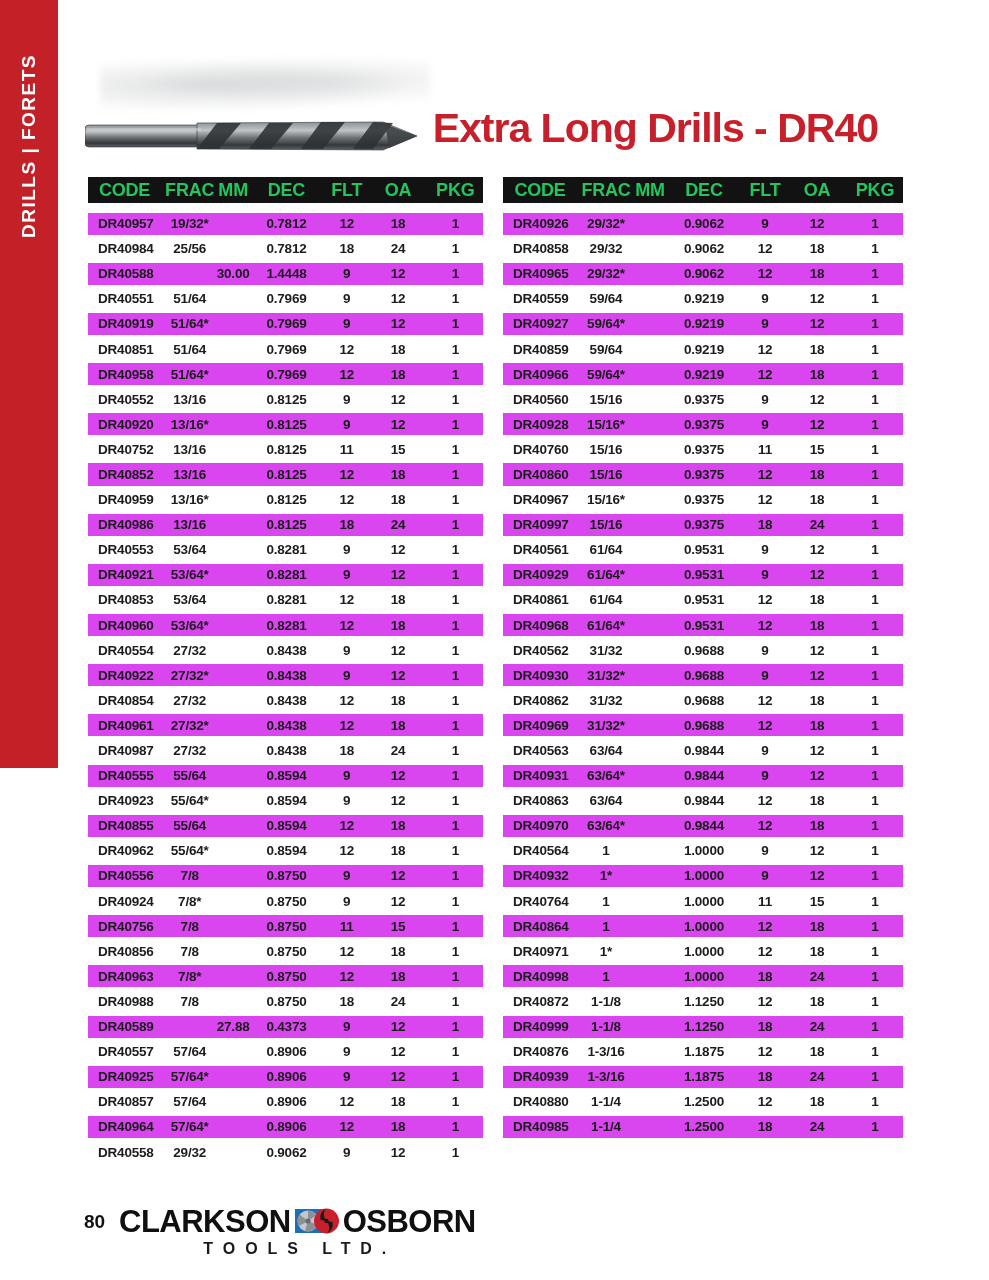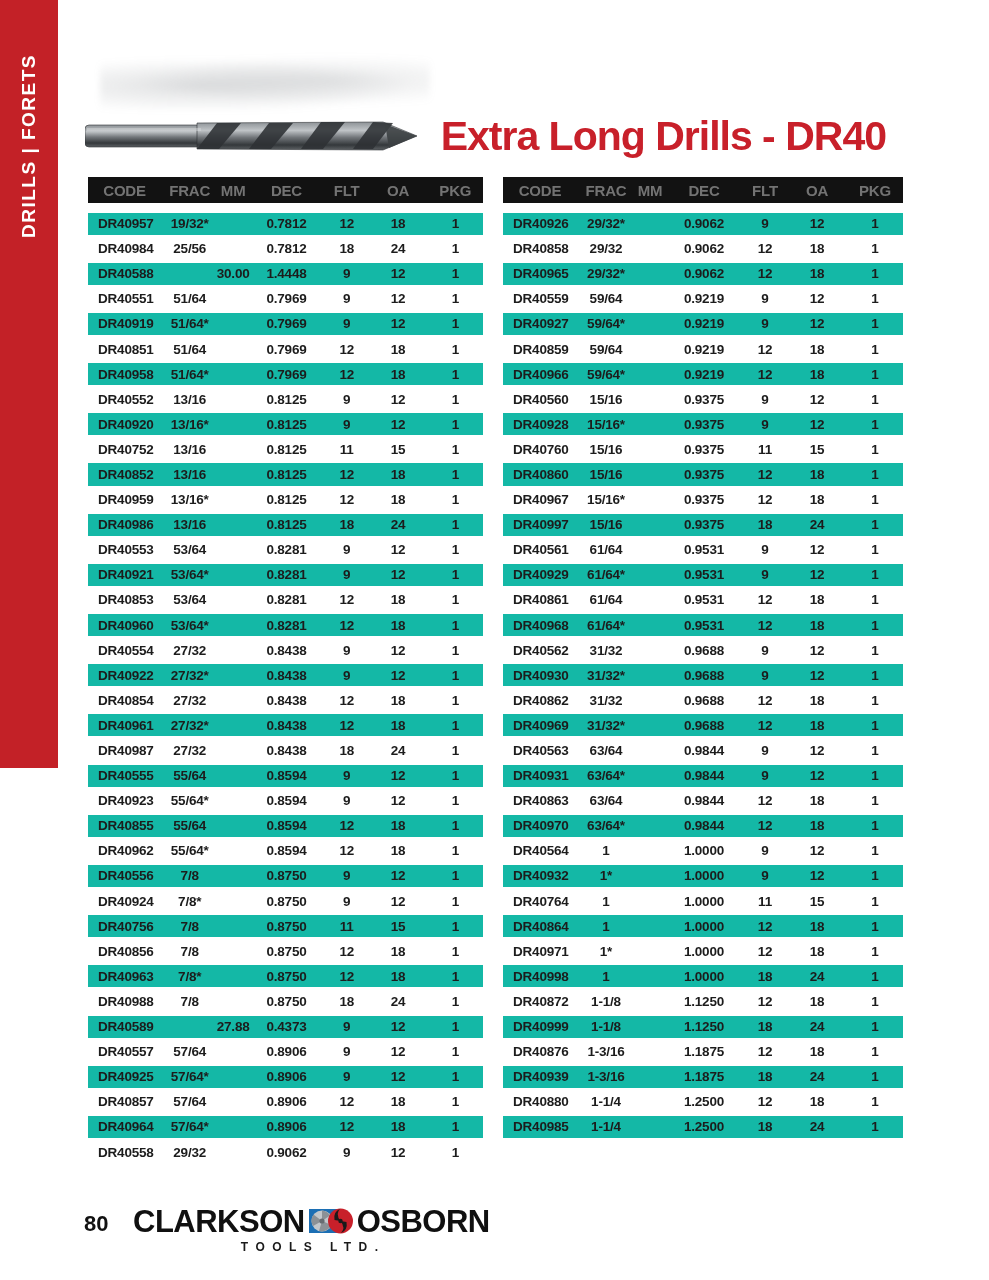--- a/index.html
+++ b/index.html
@@ -26,73 +26,73 @@
     position:absolute; left:100px; top:56px; width:330px; height:54px;
     background:
       radial-gradient(ellipse at 30% 55%, rgba(110,115,120,0.22), rgba(255,255,255,0) 65%),
       radial-gradient(ellipse at 70% 45%, rgba(110,115,120,0.16), rgba(255,255,255,0) 60%);
     filter:blur(3px);
   }
   .drill { position:absolute; left:85px; top:107px; }
 
   
   .title {
-    position:absolute; left:430px; top:105px; width:448px; margin:8px;
+    position:absolute; left:430px; top:105px; width:448px; margin:0;
     text-align:right; font-size:41px; font-weight:bold; letter-spacing:-1px;
     color:#c8202a; white-space:nowrap;
   }
 
   
   .table { position:absolute; top:177px; }
   .table-left  { left:88px;  width:395px; }
   .table-right { left:503px; width:400px; }
 
   .thead {
-    display:flex; height:26px; background:#121212; color:#737373;
-    font-weight:bold; font-size:15px; align-items:center;
+    display:flex; height:26px; background:#121212; color:#22c55e;
+    font-weight:bold; font-size:18px; align-items:center;
   }
   .thead .cell { justify-content:center; padding:0; }
   .tbody { margin-top:8px; }
 
   .row {
     display:flex; height:25.1px; box-sizing:border-box; align-items:stretch;
     font-size:13.5px; font-weight:bold; color:#1c1c1c;
   }
   .row.shaded {
-    background:#14b8a6; background-clip:content-box;
+    background:#d946ef; background-clip:content-box;
     padding:1.5px 0;
     align-items:center;
   }
   .cell {
     display:flex; align-items:center; justify-content:center;
     box-sizing:border-box; white-space:nowrap; letter-spacing:-0.2px;
   }
   .col-code { width:18.5%; }
   .col-frac { width:14.5%; }
   .col-mm   { width:7.5%;  }
   .col-dec  { width:19.5%; }
   .col-flt  { width:11%;   }
   .col-oa   { width:15%;   }
   .col-pkg  { width:14%;   }
   .row .col-code { justify-content:flex-start; padding-left:10px; }
 
   
   .page-number {
     position:absolute; left:84px; top:1211px;
-    font-size:22px; font-weight:bold; color:#111;
-  }
-  .logo { position:absolute; left:133px; top:1202px; }
+    font-size:19px; font-weight:bold; color:#111;
+  }
+  .logo { position:absolute; left:119px; top:1202px; }
   .logo-row { display:flex; align-items:center; height:38px; }
   .logo-word {
     font-size:31px; font-weight:bold; color:#101010; letter-spacing:-0.5px;
     line-height:1;
   }
   .logo-mark { margin:0 2px; display:block; }
   .logo-sub {
-    text-align:center; font-size:12px; font-weight:bold; color:#1a1a1a;
+    text-align:center; font-size:16px; font-weight:bold; color:#1a1a1a;
     letter-spacing:0.62em; margin-top:0px; text-indent:0.3em;
   }
 </style>
 </head>
 <body>
 
 <div class="page">
 
   <div class="sidebar">
     <span class="sidebar-text">DRILLS  |  FORETS</span>

